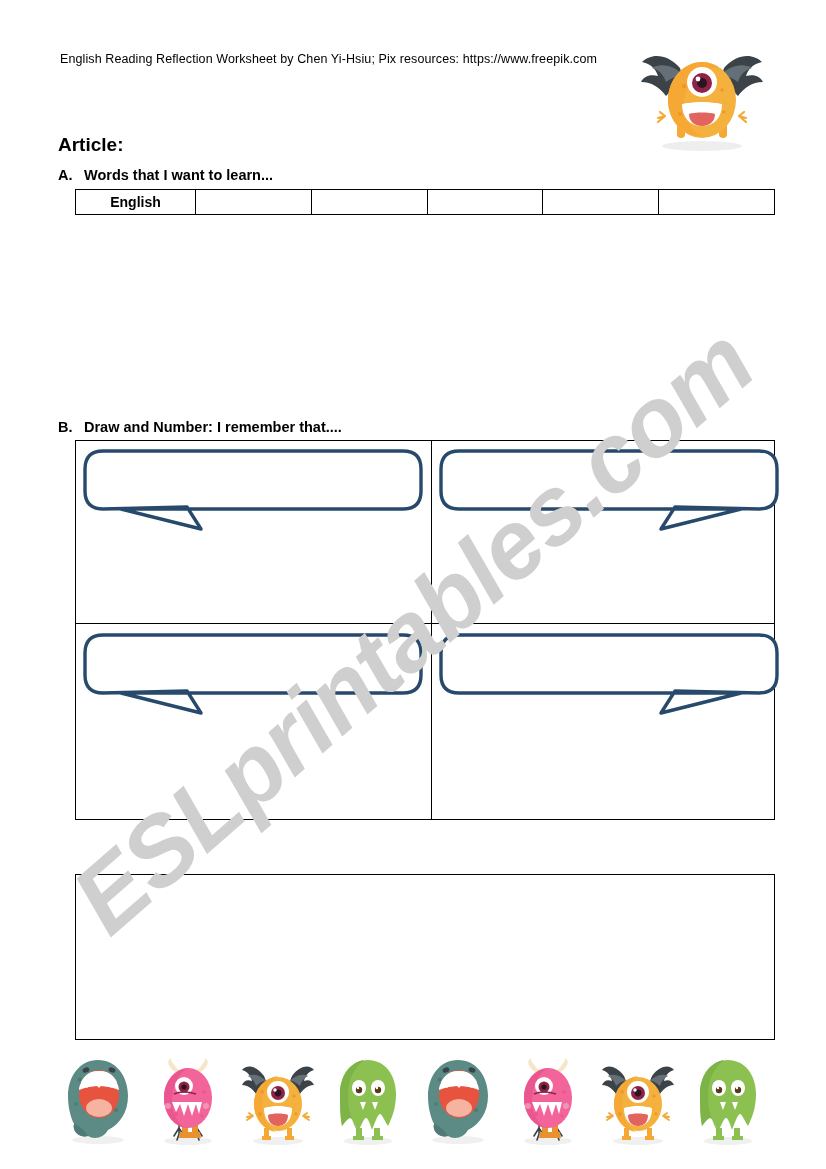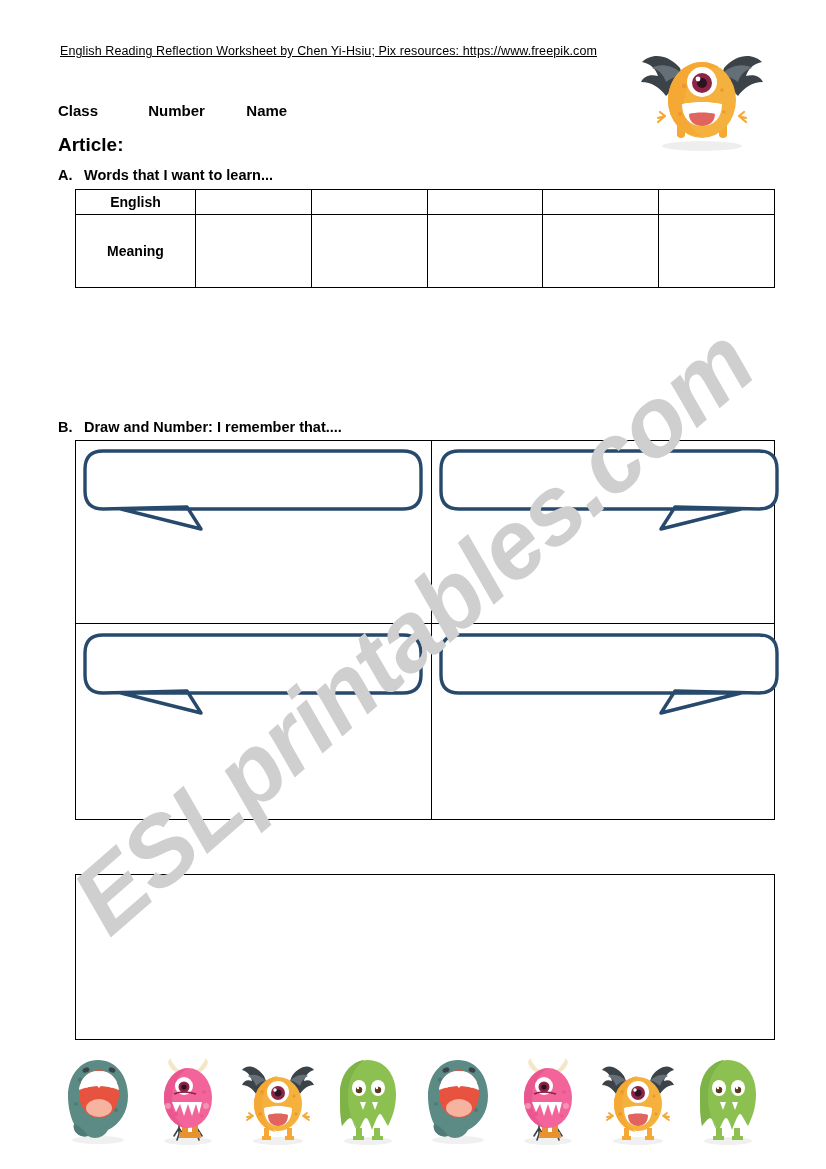--- a/index.html
+++ b/index.html
@@ -32,25 +32,24 @@
     white-space: nowrap;
     letter-spacing: -1px;
     pointer-events: none;
     z-index: 5;
   }
 
   
   .credit-line {
     position: absolute;
     left: 60px;
-    top: 44px;
+    top: 52px;
     font-size: 12.5px;
     letter-spacing: 0.1px;
     white-space: nowrap;
-    text-decoration: underline;
   }
   .field-row {
     position: absolute;
     left: 58px;
     top: 102px;
     font-size: 15px;
     font-weight: bold;
     white-space: nowrap;
   }
   .field-row .f { display: inline-block; }
@@ -176,25 +175,20 @@
 </style>
 </head>
 <body>
 
 <div class="page">
 
   <div class="watermark">ESLprintables.com</div>
 
   <div class="credit-line">English Reading Reflection Worksheet by Chen Yi-Hsiu; Pix resources: https://www.freepik.com</div>
 
-  <div class="field-row">
-    <span class="f f-class">Class</span>
-    <span class="f f-number">Number</span>
-    <span class="f f-name">Name</span>
-  </div>
   <div class="article-row">Article:</div>
 
   <svg class="mascot" viewBox="0 0 132 110">
     <ellipse cx="66" cy="104" rx="40" ry="5" fill="#eeeeee"></ellipse>
     <path d="M44 26 C30 10 14 12 6 20 C16 22 20 28 22 34 C14 32 8 34 5 40 C16 40 24 46 30 54 C36 48 42 42 48 40 Z" fill="#3b4248"></path>
     <path d="M88 26 C102 10 118 12 126 20 C116 22 112 28 110 34 C118 32 124 34 127 40 C116 40 108 46 102 54 C96 48 90 42 84 40 Z" fill="#3b4248"></path>
     <path d="M44 30 C34 22 22 22 16 26 C24 28 28 34 30 40 C36 36 40 34 46 33 Z" fill="#646f78"></path>
     <path d="M88 30 C98 22 110 22 116 26 C108 28 104 34 102 40 C96 36 92 34 86 33 Z" fill="#646f78"></path>
     <path d="M41 93 L41 80 L49 80 L49 93 C49 97 41 97 41 93 Z" fill="#f5a833"></path>
     <path d="M83 93 L83 80 L91 80 L91 93 C91 97 83 97 83 93 Z" fill="#f5a833"></path>
@@ -222,28 +216,20 @@
   <table class="tblA">
     <tbody>
         <tr class="r-english">
       <td class="lblcol">English</td>
       <td></td>
       <td></td>
       <td></td>
       <td></td>
       <td></td>
     </tr>
-    <tr class="r-meaning">
-      <td class="lblcol">Meaning</td>
-      <td></td>
-      <td></td>
-      <td></td>
-      <td></td>
-      <td></td>
-    </tr>
   </tbody>
     </table>
 
   <div class="sec-head" id="secB">
     <span class="letter">B.</span><span>Draw and Number: I remember that....</span>
   </div>
 
   <div class="gridB">
     <div class="vline"></div>
     <div class="hline"></div>

